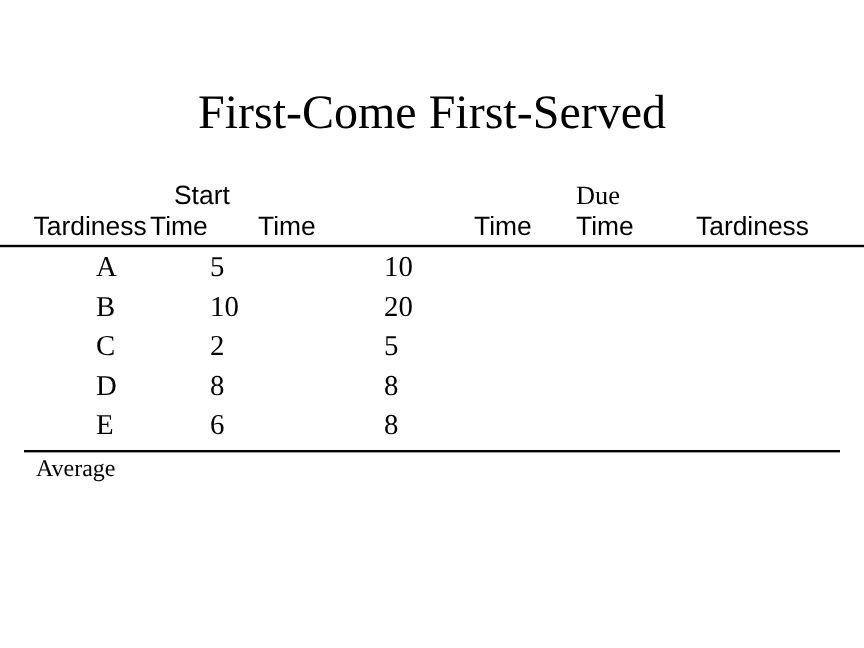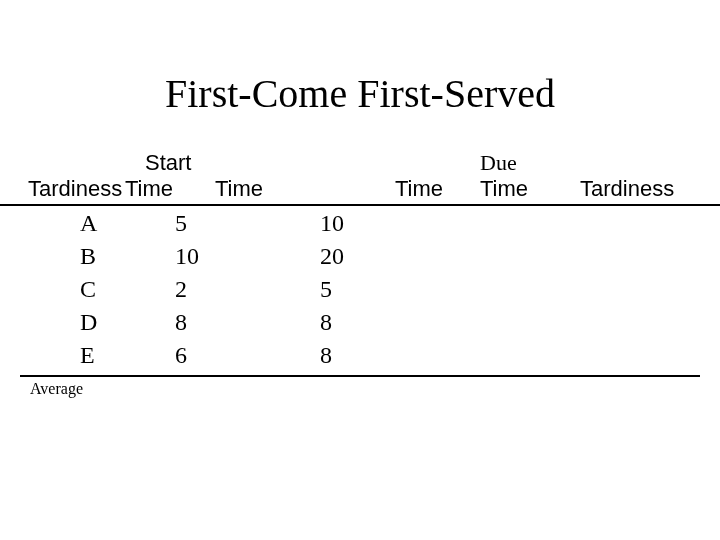--- a/index.html
+++ b/index.html
@@ -62,21 +62,21 @@
     position: absolute;
     left: 20px;
     width: 680px;
     top: 375px;
     border-top: 2px solid #000;
   }
   .avg {
     position: absolute;
     top: 380px;
     left: 30px;
-    font-size: 16px;
+    font-size: 20px;
   }
 </style>
 </head>
 <body>
 
 <div class="slide">
 
   <div class="title">First-Come First-Served</div>
 
   <div class="headers">

